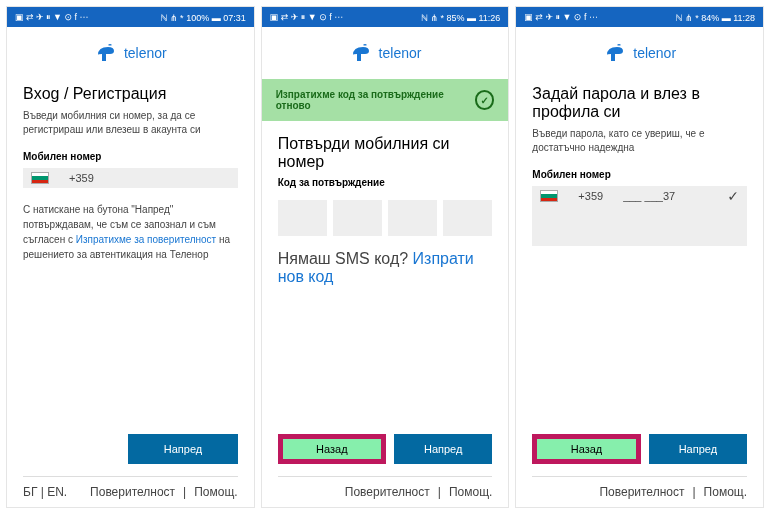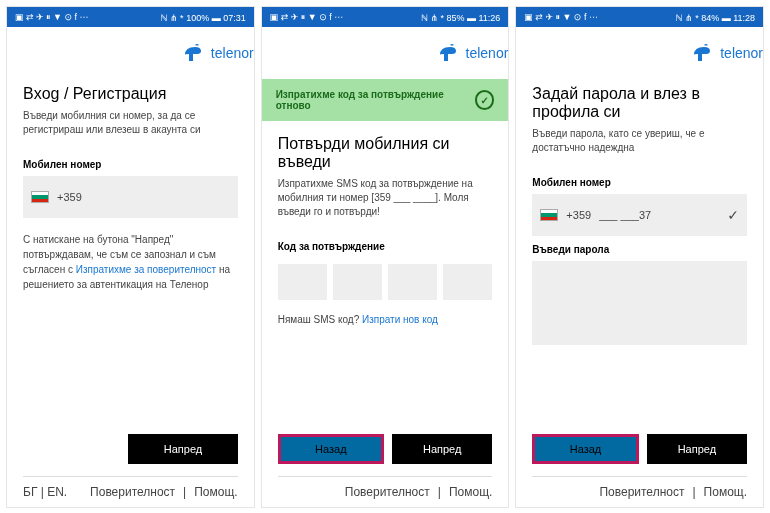--- a/index.html
+++ b/index.html
@@ -1,38 +1,38 @@
 <!DOCTYPE html>
 <html><head>
 <meta charset="utf-8">
 <style>
 body{margin:0;font-family:-apple-system,Arial,sans-serif;background:#fff;display:flex;gap:6px;padding:6px;box-sizing:border-box;width:770px;height:513px}
 .phone{width:250px;height:500px;border:1px solid #e5e5e5;background:#fff;display:flex;flex-direction:column;position:relative}
 .status{background:#1565c0;color:#fff;font-size:9px;padding:3px 8px;display:flex;justify-content:space-between;align-items:center;height:14px}
 .status-l,.status-r{display:flex;gap:3px;align-items:center}
-.logo-bar{display:flex;justify-content:flex-end;align-items:center;padding:14px 0;gap:6px}
+.logo-bar{display:flex;justify-content:center;align-items:center;padding:14px 0;gap:6px}
 .logo-icon{width:24px;height:24px}
 .logo-txt{color:#1976d2;font-size:14px;font-weight:400}
 .content{flex:1;padding:0 16px;overflow:hidden;display:flex;flex-direction:column}
 .title{font-size:16px;font-weight:500;color:#000;margin:6px 0}
 .sub{font-size:10px;color:#444;line-height:1.4;margin-bottom:14px}
-.lbl{font-size:10px;font-weight:600;color:#000;margin:8px 0 6px}
-.input-row{background:#eee;height:42px;display:flex;align-items:center;padding:0 8px;gap:8px;font-size:11px;color:#444}
+.lbl{font-size:10px;font-weight:600;color:#000;margin:0 0 6px}
+.input-row{background:#eee;height:20px;display:flex;align-items:center;padding:0 8px;gap:20px;font-size:11px;color:#444}
 .flag{width:16px;height:10px;background:linear-gradient(#fff 33%,#00966e 33% 66%,#d62612 66%);border:0.5px solid #aaa}
 .check{margin-left:auto;color:#444;font-size:14px}
 .consent{font-size:10px;color:#444;line-height:1.5;margin-top:14px}
 .link{color:#1976d2}
 .banner{background:#a5e0a5;color:#1a6b1a;font-size:10px;font-weight:600;padding:10px 14px;display:flex;align-items:center;justify-content:flex-end;margin:0 -16px 8px}
 .code-row{display:flex;gap:6px;margin-top:6px}
 .code-box{flex:1;height:36px;background:#eee}
-.resend{font-size:10px;color:#444;margin-top:14px}
+.resend{font-size:16px;color:#444;margin-top:14px}
 .btns{display:flex;gap:8px;padding:12px 16px}
 .btn{flex:1;height:30px;border:none;font-size:11px;display:flex;align-items:center;justify-content:center;cursor:pointer}
-.btn-primary{background:#000000;color:#fff}
-.btn-outline{background:#0369a1;color:#000;border:3px solid #be185d}
+.btn-primary{background:#0369a1;color:#fff}
+.btn-outline{background:#86efac;color:#000;border:5px solid #be185d}
 .spacer{flex:1}
 .divider{height:1px;background:#ddd;margin:0 16px}
 .footer{display:flex;justify-content:space-between;align-items:center;padding:8px 16px;font-size:12px;color:#444}
 .footer-r{display:flex;gap:8px}
 .checkmark-circle{width:16px;height:16px;border:2px solid #1a6b1a;border-radius:50%;display:flex;align-items:center;justify-content:center;font-size:10px}
 </style>
 </head>
 <body>
 
 <div class="phone">
@@ -83,22 +83,21 @@
 <svg class="logo-icon" viewBox="0 0 24 24">
         <path fill="#1976d2" d="M4 14 Q4 6 14 6 Q20 6 20 10 Q20 13 16 13 L12 13 L12 20 L8 20 L8 13 Q4 13 4 14 M14 4 Q16 2 18 4 Q16 5 14 4"></path>
       </svg>
 <span class="logo-txt">telenor</span>
 </div>
 <div class="content">
 <div class="banner">
 <span>Изпратихме код за потвърждение отново</span>
 <span class="checkmark-circle">✓</span>
 </div>
-<div class="title">Потвърди мобилния си въведи</div>
-<div class="sub">Изпратихме SMS код за потвърждение на мобилния ти номер [359 ___ ____]. Моля въведи го и потвърди!</div>
+<div class="title">Потвърди мобилния си номер</div>
 <div class="lbl">Код за потвърждение</div>
 <div class="code-row">
 <div class="code-box"></div>
 <div class="code-box"></div>
 <div class="code-box"></div>
 <div class="code-box"></div>
 </div>
 <div class="resend">
 <span>Нямаш SMS код? </span><span class="link">Изпрати нов код</span>
 </div>
@@ -133,21 +132,20 @@
 <div class="content">
 <div class="title">Задай парола и влез в профила си</div>
 <div class="sub">Въведи парола, като се увериш, че е достатъчно надеждна</div>
 <div class="lbl">Мобилен номер</div>
 <div class="input-row">
 <span class="flag"></span>
 <span>+359</span>
 <span>___ ___37</span>
 <span class="check">✓</span>
 </div>
-<div class="lbl">Въведи парола</div>
 <div class="input-row"></div>
 <div class="input-row"></div>
 <div class="spacer"></div>
 </div>
 <div class="btns">
 <button class="btn btn-outline">Назад</button>
 <button class="btn btn-primary">Напред</button>
 </div>
 <div class="divider"></div>
 <div class="footer">

